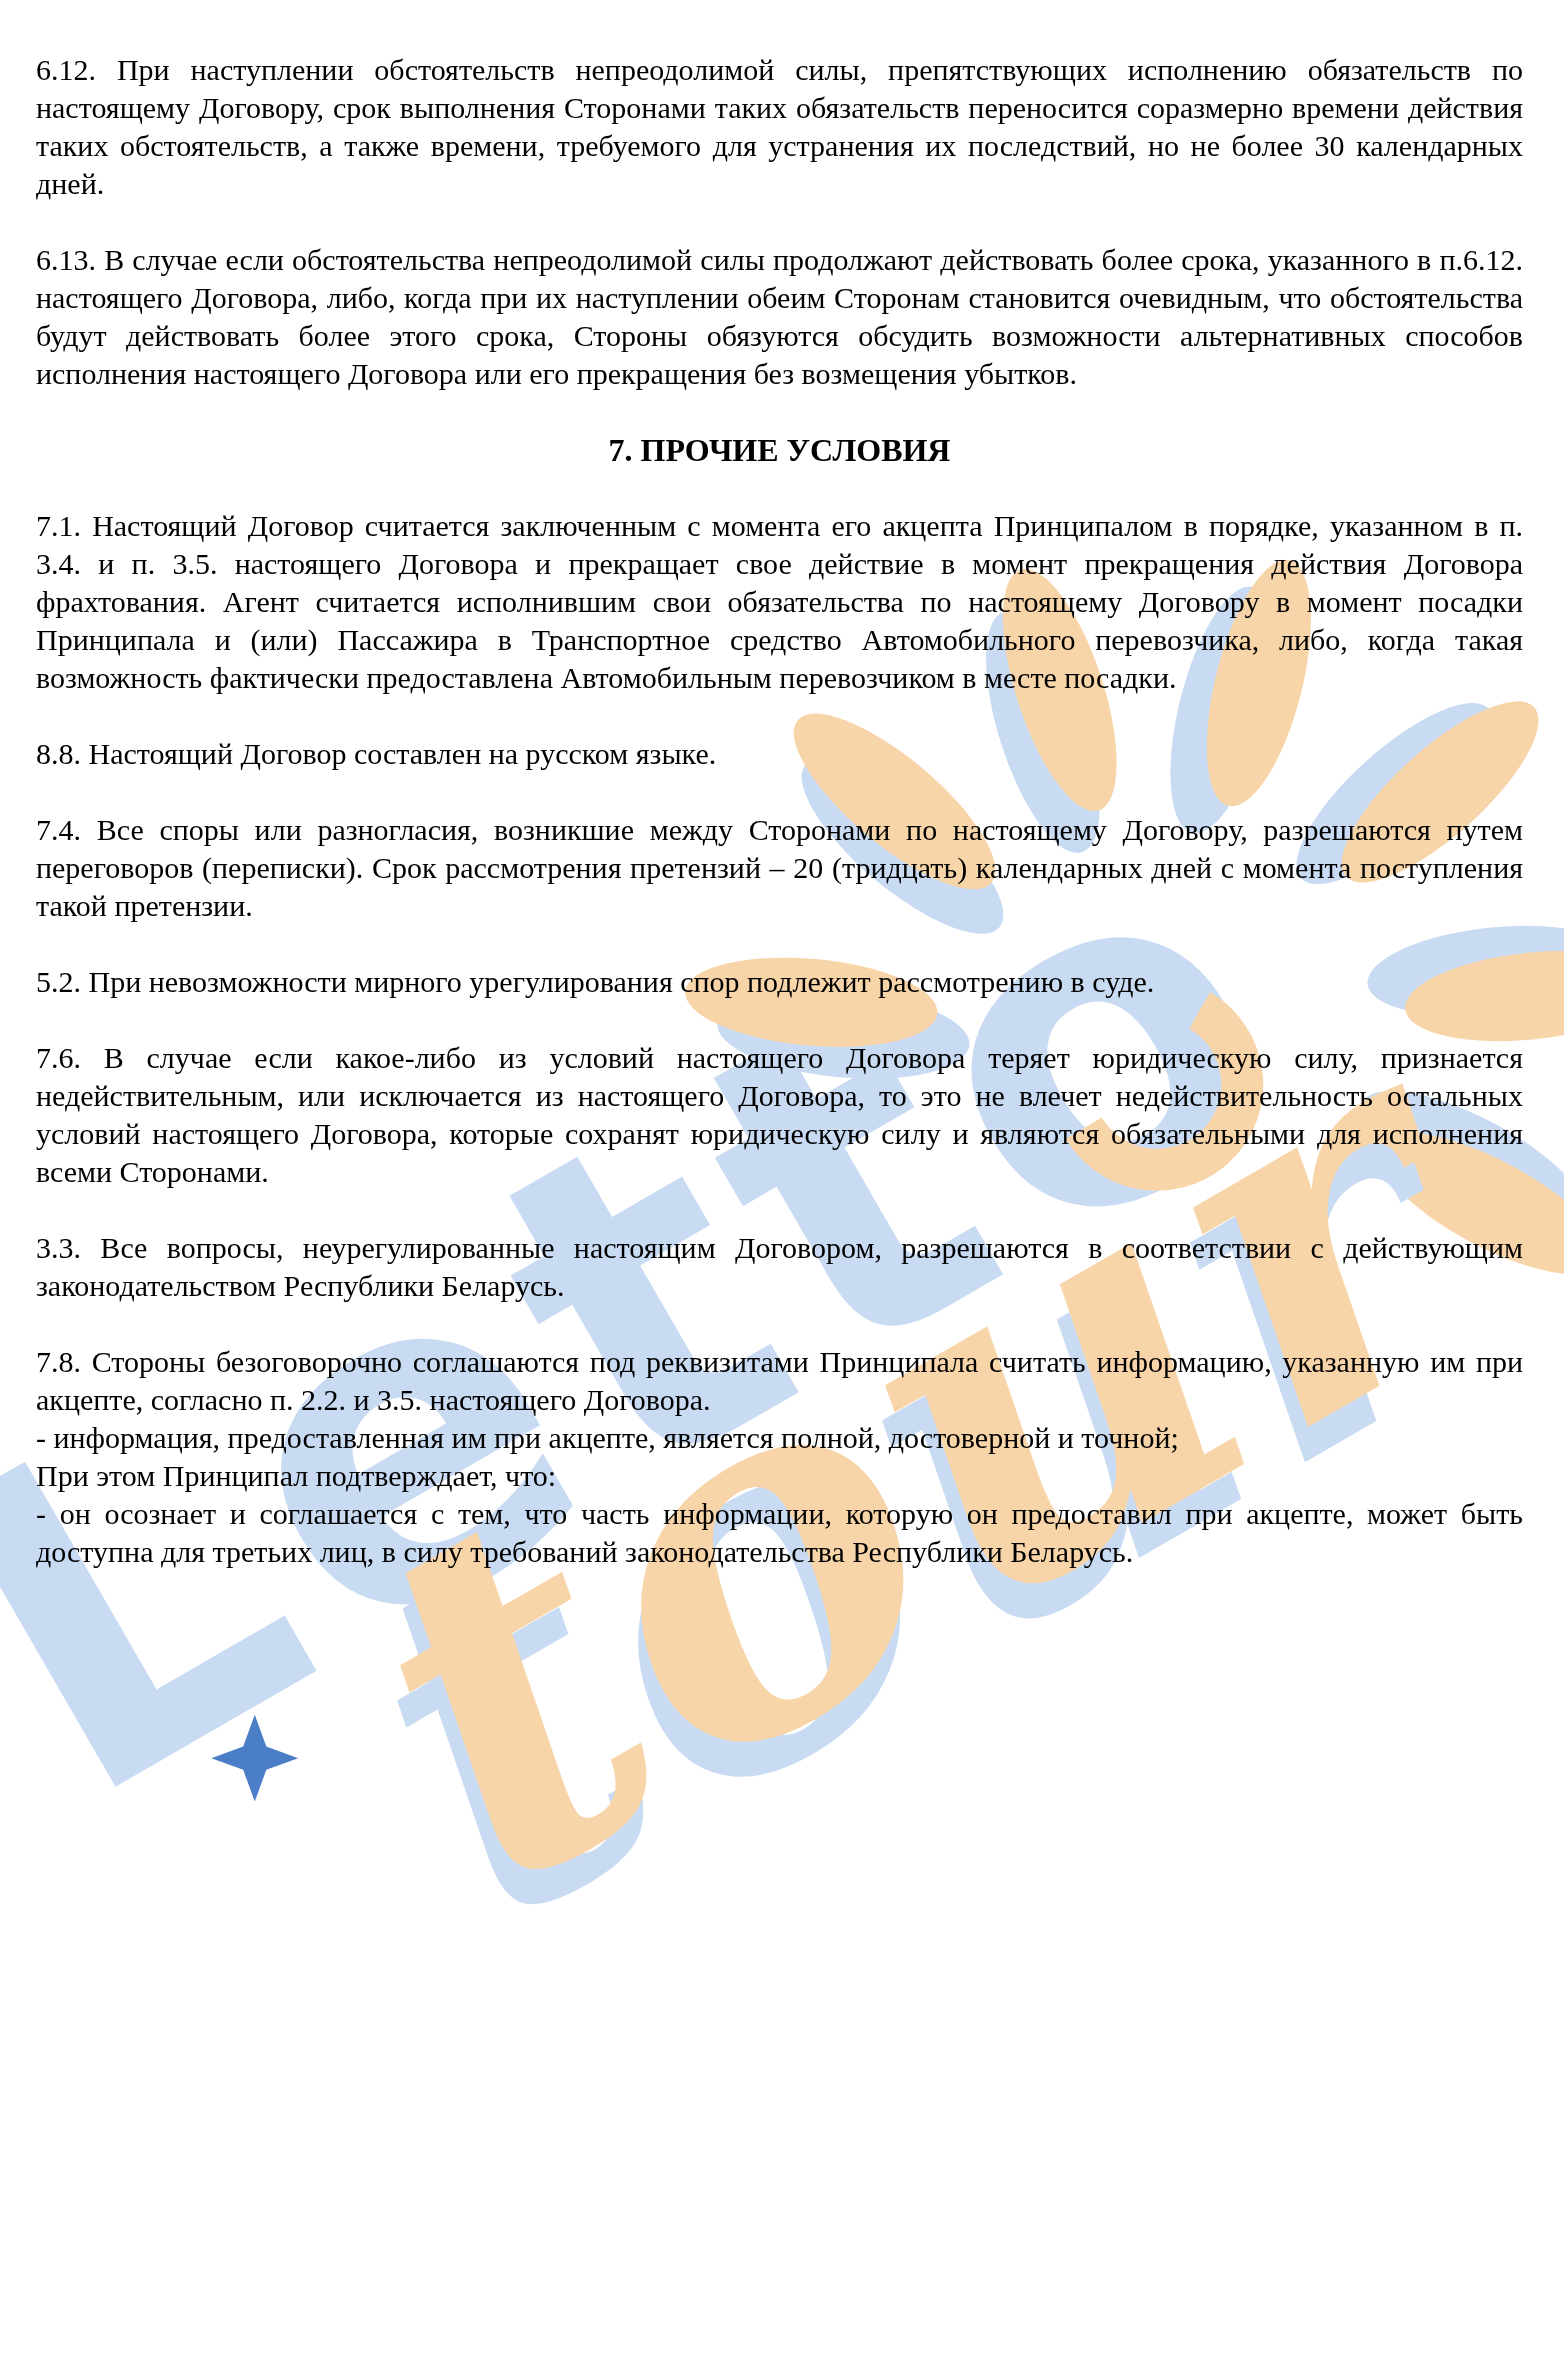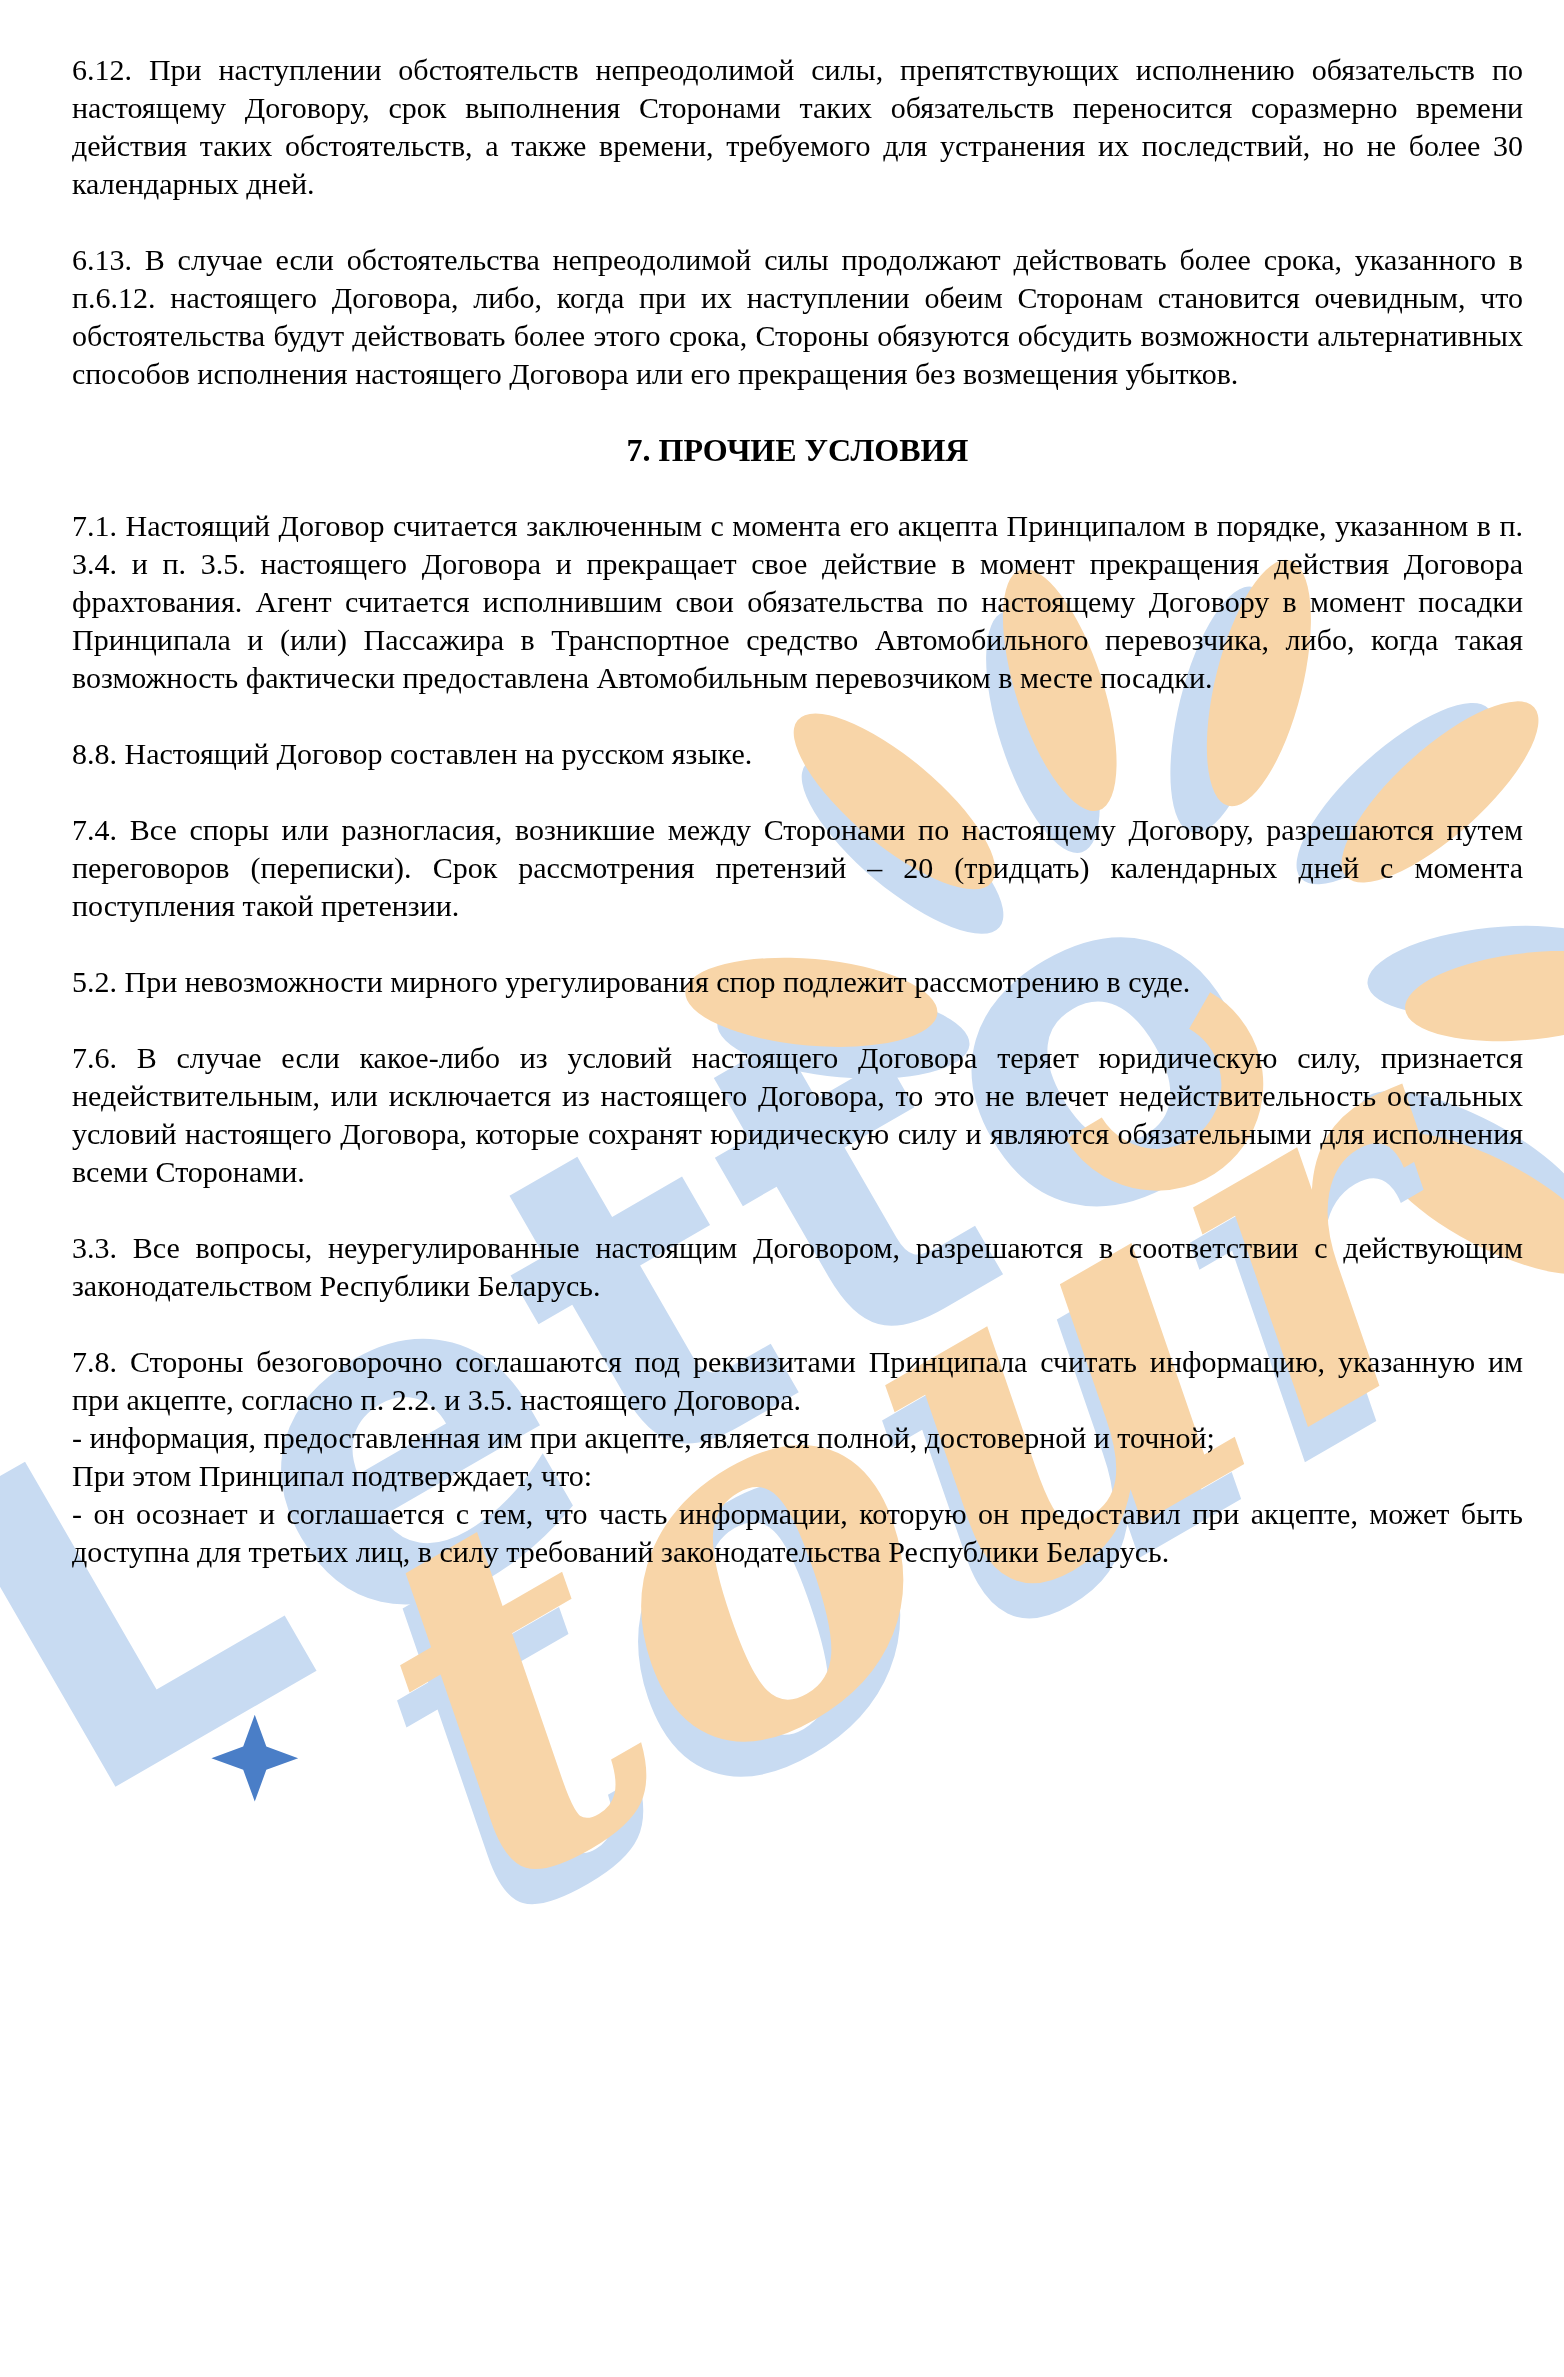--- a/index.html
+++ b/index.html
@@ -24,21 +24,21 @@
     pointer-events: none;
   }
   .wm-blue   { fill: #c8dbf2; }
   .wm-orange { fill: #f8d5a8; }
   .doc {
     position: absolute;
     left: 0;
     top: 0;
     width: 100%;
     box-sizing: border-box;
-    padding: 51px 42px 0 72px;
+    padding: 51px 42px 0 36px;
     z-index: 1;
     color: #000000;
     font-size: 30px;
     line-height: 38px;
     text-align: justify;
   }
   .doc p { margin: 0 0 38px 0; }
   .doc p.tight { margin: 0; }
   .section-heading {
     font-size: 32px;

